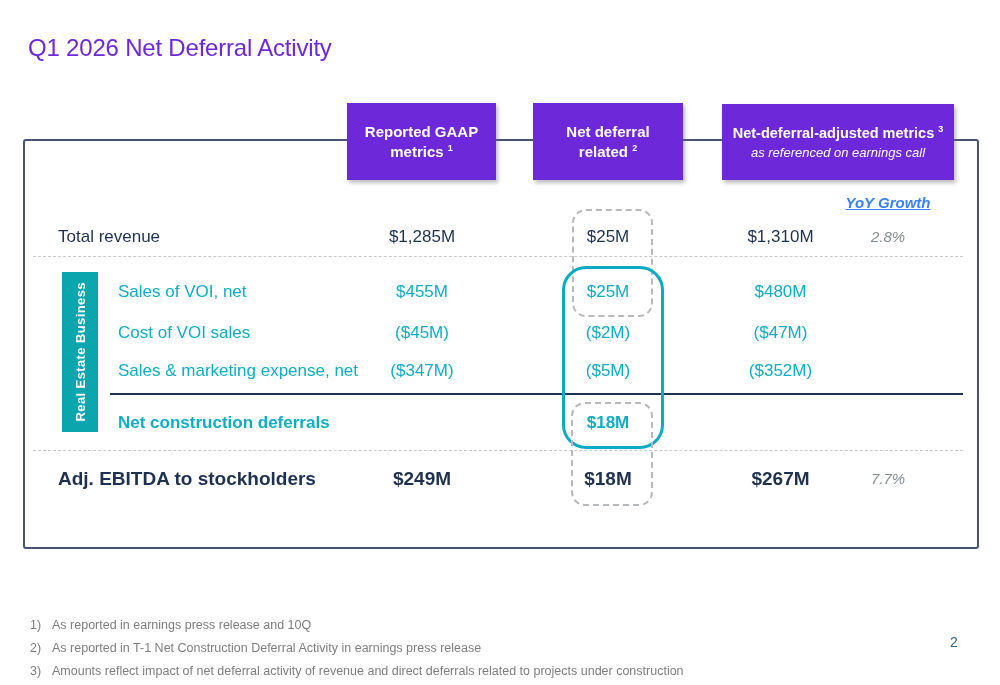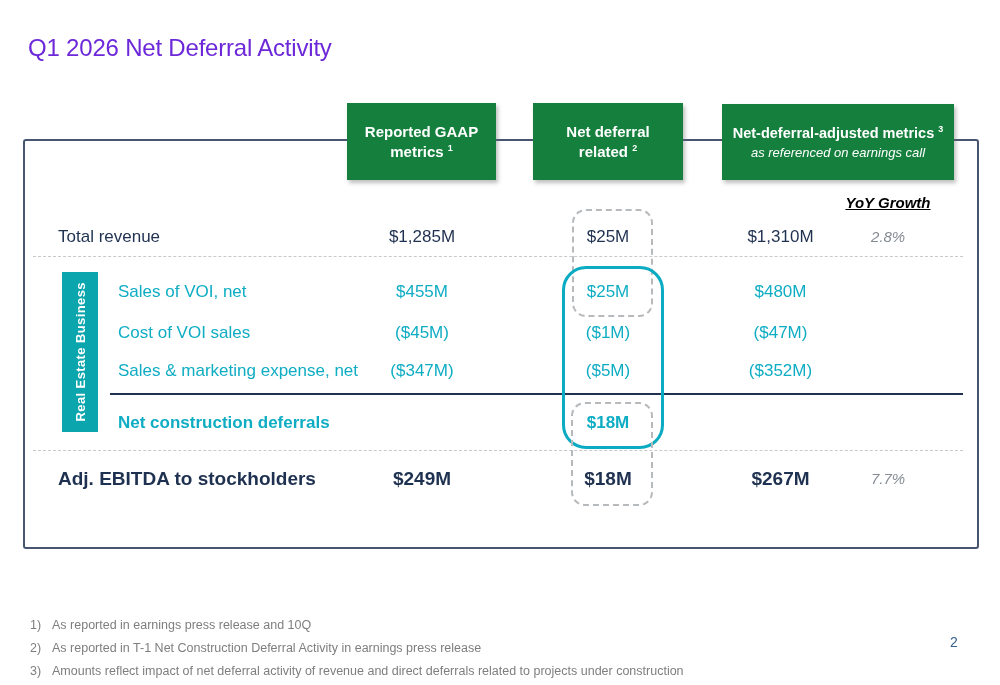--- a/index.html
+++ b/index.html
@@ -7,34 +7,34 @@
     position:relative; width:1000px; height:685px; background:#ffffff;
     font-family:"Liberation Sans","DejaVu Sans",sans-serif; overflow:hidden;
   }
   .abs { position:absolute; }
 
   .title { left:28px; top:34px; font-size:24px; font-weight:normal; color:#6d28d9; letter-spacing:-0.2px; }
 
   .outer-rect { left:23px; top:139px; width:952px; height:406px; border:2px solid #475571; border-radius:3px; }
 
   .hdr-box {
-    background:#15803d; color:#ffffff; display:flex; flex-direction:column;
+    background:#6d28d9; color:#ffffff; display:flex; flex-direction:column;
     align-items:center; justify-content:center; text-align:center;
     box-shadow:2px 3px 4px rgba(110,110,110,0.45); z-index:3;
   }
   .hdr-box .l { font-size:15px; font-weight:bold; line-height:1.3; }
   .hdr-box sup { font-size:9px; }
   #hdr1 { left:347px; top:103px; width:149px; height:77px; }
   #hdr2 { left:533px; top:103px; width:150px; height:77px; }
   #hdr3 { left:722px; top:104px; width:232px; height:76px; }
   #hdr3 .l { font-size:14.5px; }
   #hdr3 .sub { font-size:13px; font-style:italic; font-weight:normal; margin-top:2px; }
 
   .yoy-hdr { left:838px; top:194px; width:100px; text-align:center; font-size:15px;
-    font-weight:bold; font-style:italic; color:#000000; text-decoration:underline; }
+    font-weight:bold; font-style:italic; color:#3b82f6; text-decoration:underline; }
 
   .row { position:absolute; left:0; width:1000px; height:26px; line-height:26px; font-size:17px; }
   .cell { position:absolute; top:0; text-align:center; }
   .c-label  { text-align:left; }
   .c-gaap   { left:347px; width:150px; }
   .c-def    { left:533px; width:150px; }
   .c-adj    { left:703px; width:155px; }
   .c-yoy    { left:843px; width:90px; font-size:15px; font-style:italic; color:#848B93; }
 
   .navy  { color:#1F3150; }
@@ -120,21 +120,21 @@
   <div class="row teal" style="top:279px;">
     <div class="cell c-label" style="left:118px; width:260px;">Sales of VOI, net</div>
     <div class="cell c-gaap">$455M</div>
     <div class="cell c-def">$25M</div>
     <div class="cell c-adj">$480M</div>
   </div>
 
   <div class="row teal" style="top:320px;padding-left:32px;">
     <div class="cell c-label" style="left:118px; width:260px;">Cost of VOI sales</div>
     <div class="cell c-gaap">($45M)</div>
-    <div class="cell c-def">($1M)</div>
+    <div class="cell c-def">($2M)</div>
     <div class="cell c-adj">($47M)</div>
   </div>
 
   <div class="row teal" style="top:358px;">
     <div class="cell c-label" style="left:118px; width:260px;">Sales &amp; marketing expense, net</div>
     <div class="cell c-gaap">($347M)</div>
     <div class="cell c-def">($5M)</div>
     <div class="cell c-adj">($352M)</div>
   </div>
 

